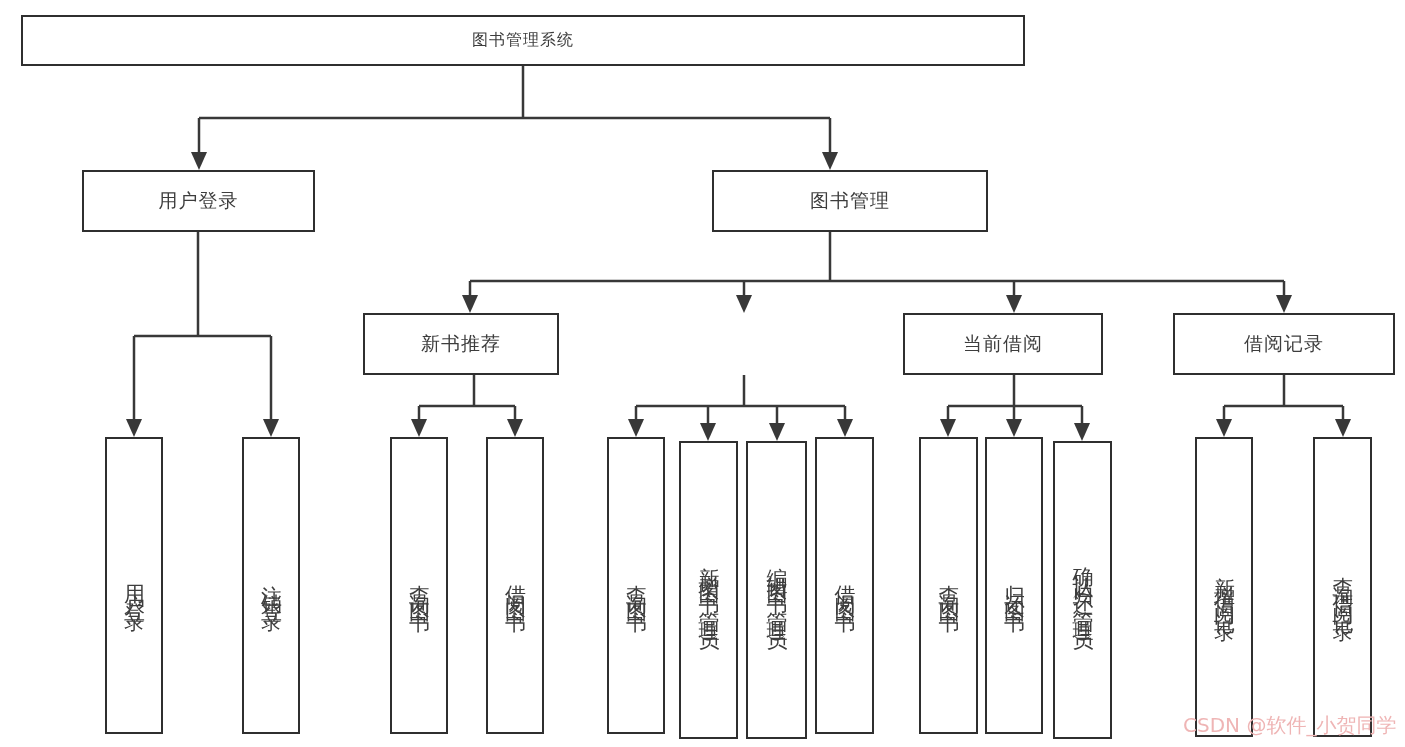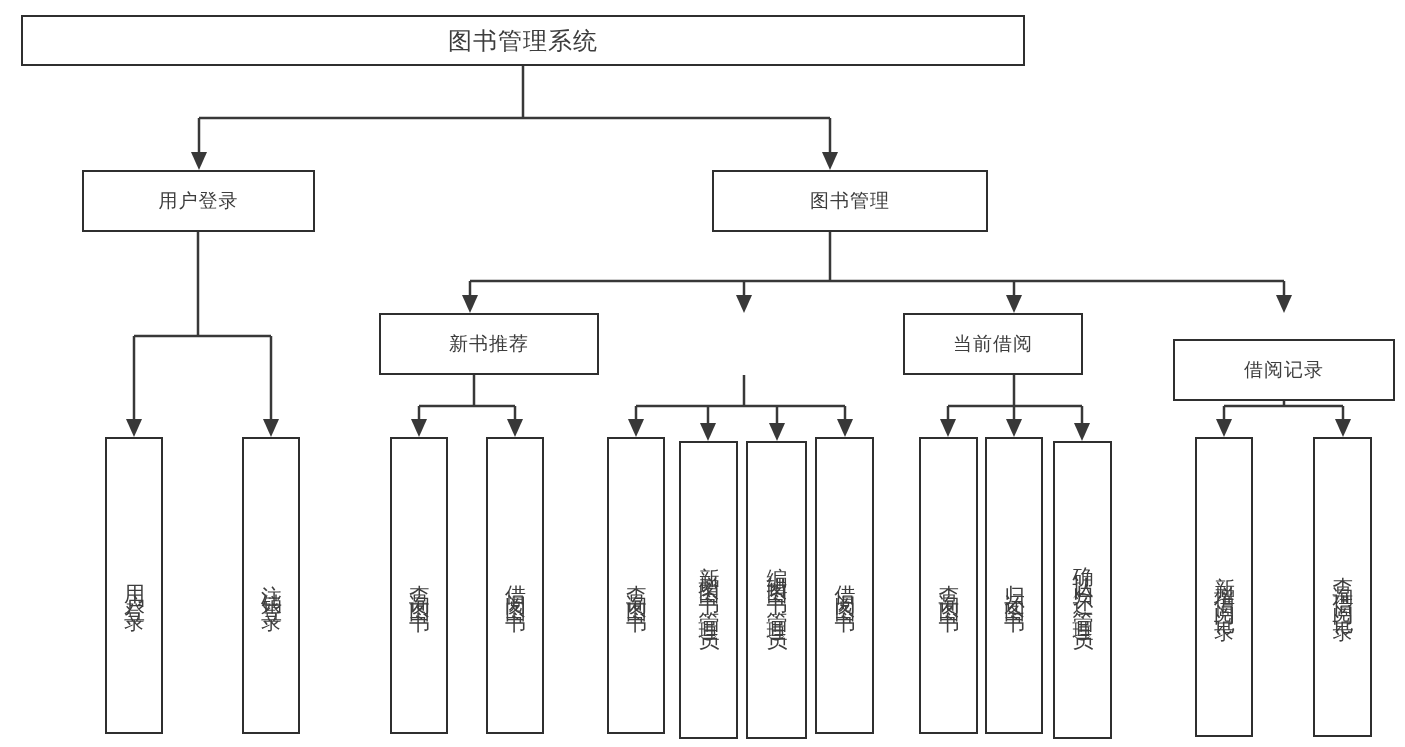--- a/index.html
+++ b/index.html
@@ -42,21 +42,21 @@
   }
   .hnode .lbl {
     font-size: 19px;
     letter-spacing: 1px;
     white-space: nowrap;
   }
   .root {
     left: 21px; top: 15px;
     width: 1004px; height: 51px;
   }
-  .root .lbl { font-size: 24px; font-family: Liberation Mono, monospace; }
+  .root .lbl { font-size: 16px; font-family: Liberation Mono, monospace; }
   .lv2, .lv3 { height: 62px; }
   .vnode {
     top: 437px;
     width: 58px;
     height: 297px;
   }
   .vnode.tall { top: 441px; height: 298px; }
   .vnode .lbl {
     writing-mode: vertical-rl;
     text-orientation: mixed;
@@ -139,27 +139,27 @@
     <span class="lbl">图书管理系统</span>
   </div>
 
   <div class="node hnode lv2" style="left:82px; top:170px; width:233px;">
     <span class="lbl">用户登录</span>
   </div>
   <div class="node hnode lv2" style="left:712px; top:170px; width:276px;">
     <span class="lbl">图书管理</span>
   </div>
 
-  <div class="node hnode lv3" style="left:363px; top:313px; width:220px;margin-left:16px;">
+  <div class="node hnode lv3" style="left:363px; top:313px; width:196px;">
     <span class="lbl">新书推荐</span>
   </div>
-  <div class="node hnode lv3" style="left:903px; top:313px; width:180px;">
+  <div class="node hnode lv3" style="left:903px; top:313px; width:200px;">
     <span class="lbl">当前借阅</span>
   </div>
-  <div class="node hnode lv3" style="left:1173px; top:313px; width:222px;margin-top:26px;">
+  <div class="node hnode lv3" style="left:1173px; top:313px; width:222px;">
     <span class="lbl">借阅记录</span>
   </div>
 
   <div class="node vnode" style="left:105px;">
     <span class="lbl">用户登录</span>
   </div>
   <div class="node vnode" style="left:242px;">
     <span class="lbl">注销登录</span>
   </div>
 
@@ -193,14 +193,15 @@
     <span class="lbl">确认归还（管理员）</span>
   </div>
 
   <div class="node vnode" style="left:1195px; height:300px;">
     <span class="lbl">新增借阅记录</span>
   </div>
   <div class="node vnode" style="left:1313px; width:59px; height:300px;">
     <span class="lbl">查询借阅记录</span>
   </div>
 
+  <div class="watermark">CSDN @软件_小贺同学</div>
 
 </div>
 
 </body></html>

